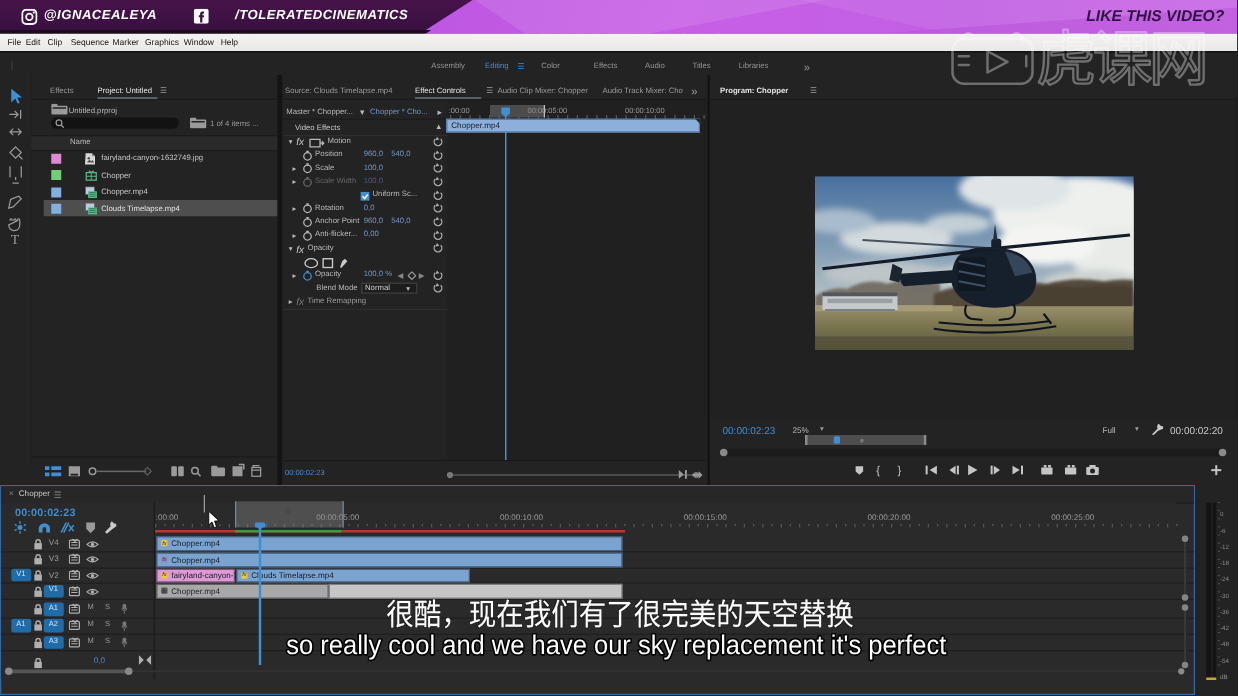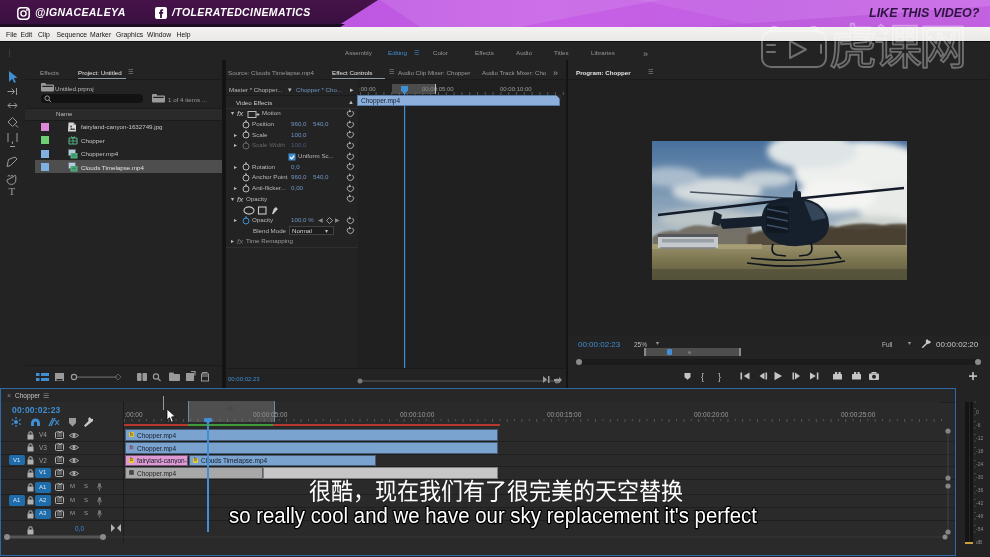--- a/index.html
+++ b/index.html
@@ -53,21 +53,21 @@
 <svg class="ab" style="left:17px;top:7px" width="13" height="13" viewBox="0 0 13 13">
  <rect x="0.8" y="0.8" width="11.4" height="11.4" rx="3.2" fill="none" stroke="#fff" stroke-width="1.5"></rect>
  <circle cx="6.5" cy="6.5" r="2.6" fill="none" stroke="#fff" stroke-width="1.4"></circle>
  <circle cx="10" cy="3" r="0.9" fill="#fff"></circle>
 </svg>
 <div class="bantx" style="left:35px">@IGNACEALEYA</div>
 <svg class="ab" style="left:155px;top:7px" width="12" height="12" viewBox="0 0 12 12">
  <rect x="0" y="0" width="12" height="12" rx="2" fill="#fff"></rect>
  <path d="M8.2 2.2 H6.9 c-1.1 0-1.8.7-1.8 1.9v1H4v1.6h1.1V11h1.8V6.7h1.2l.2-1.6H6.9v-.8c0-.4.2-.6.6-.6h.7z" fill="#3a1040"></path>
 </svg>
-<div class="bantx" style="left:172px">/TOLERATEDCINEMATICS</div>
+<div class="bantx" style="left:188px">/TOLERATEDCINEMATICS</div>
 <div id="liket" class="ab">LIKE THIS VIDEO?</div>
 
 <div class="ab" style="left:420px;top:27px;width:160px;height:2px;background:repeating-linear-gradient(90deg,#9a98a0 0 2px,transparent 2px 14px)"></div>
 
 <div id="menubar" class="ab">
  <span style="left:6px">File</span>
       <span style="left:20.5px">Edit</span>
       <span style="left:38px">Clip</span>
  <span style="left:56.5px">Sequence</span>
       <span style="left:90px">Marker</span>

